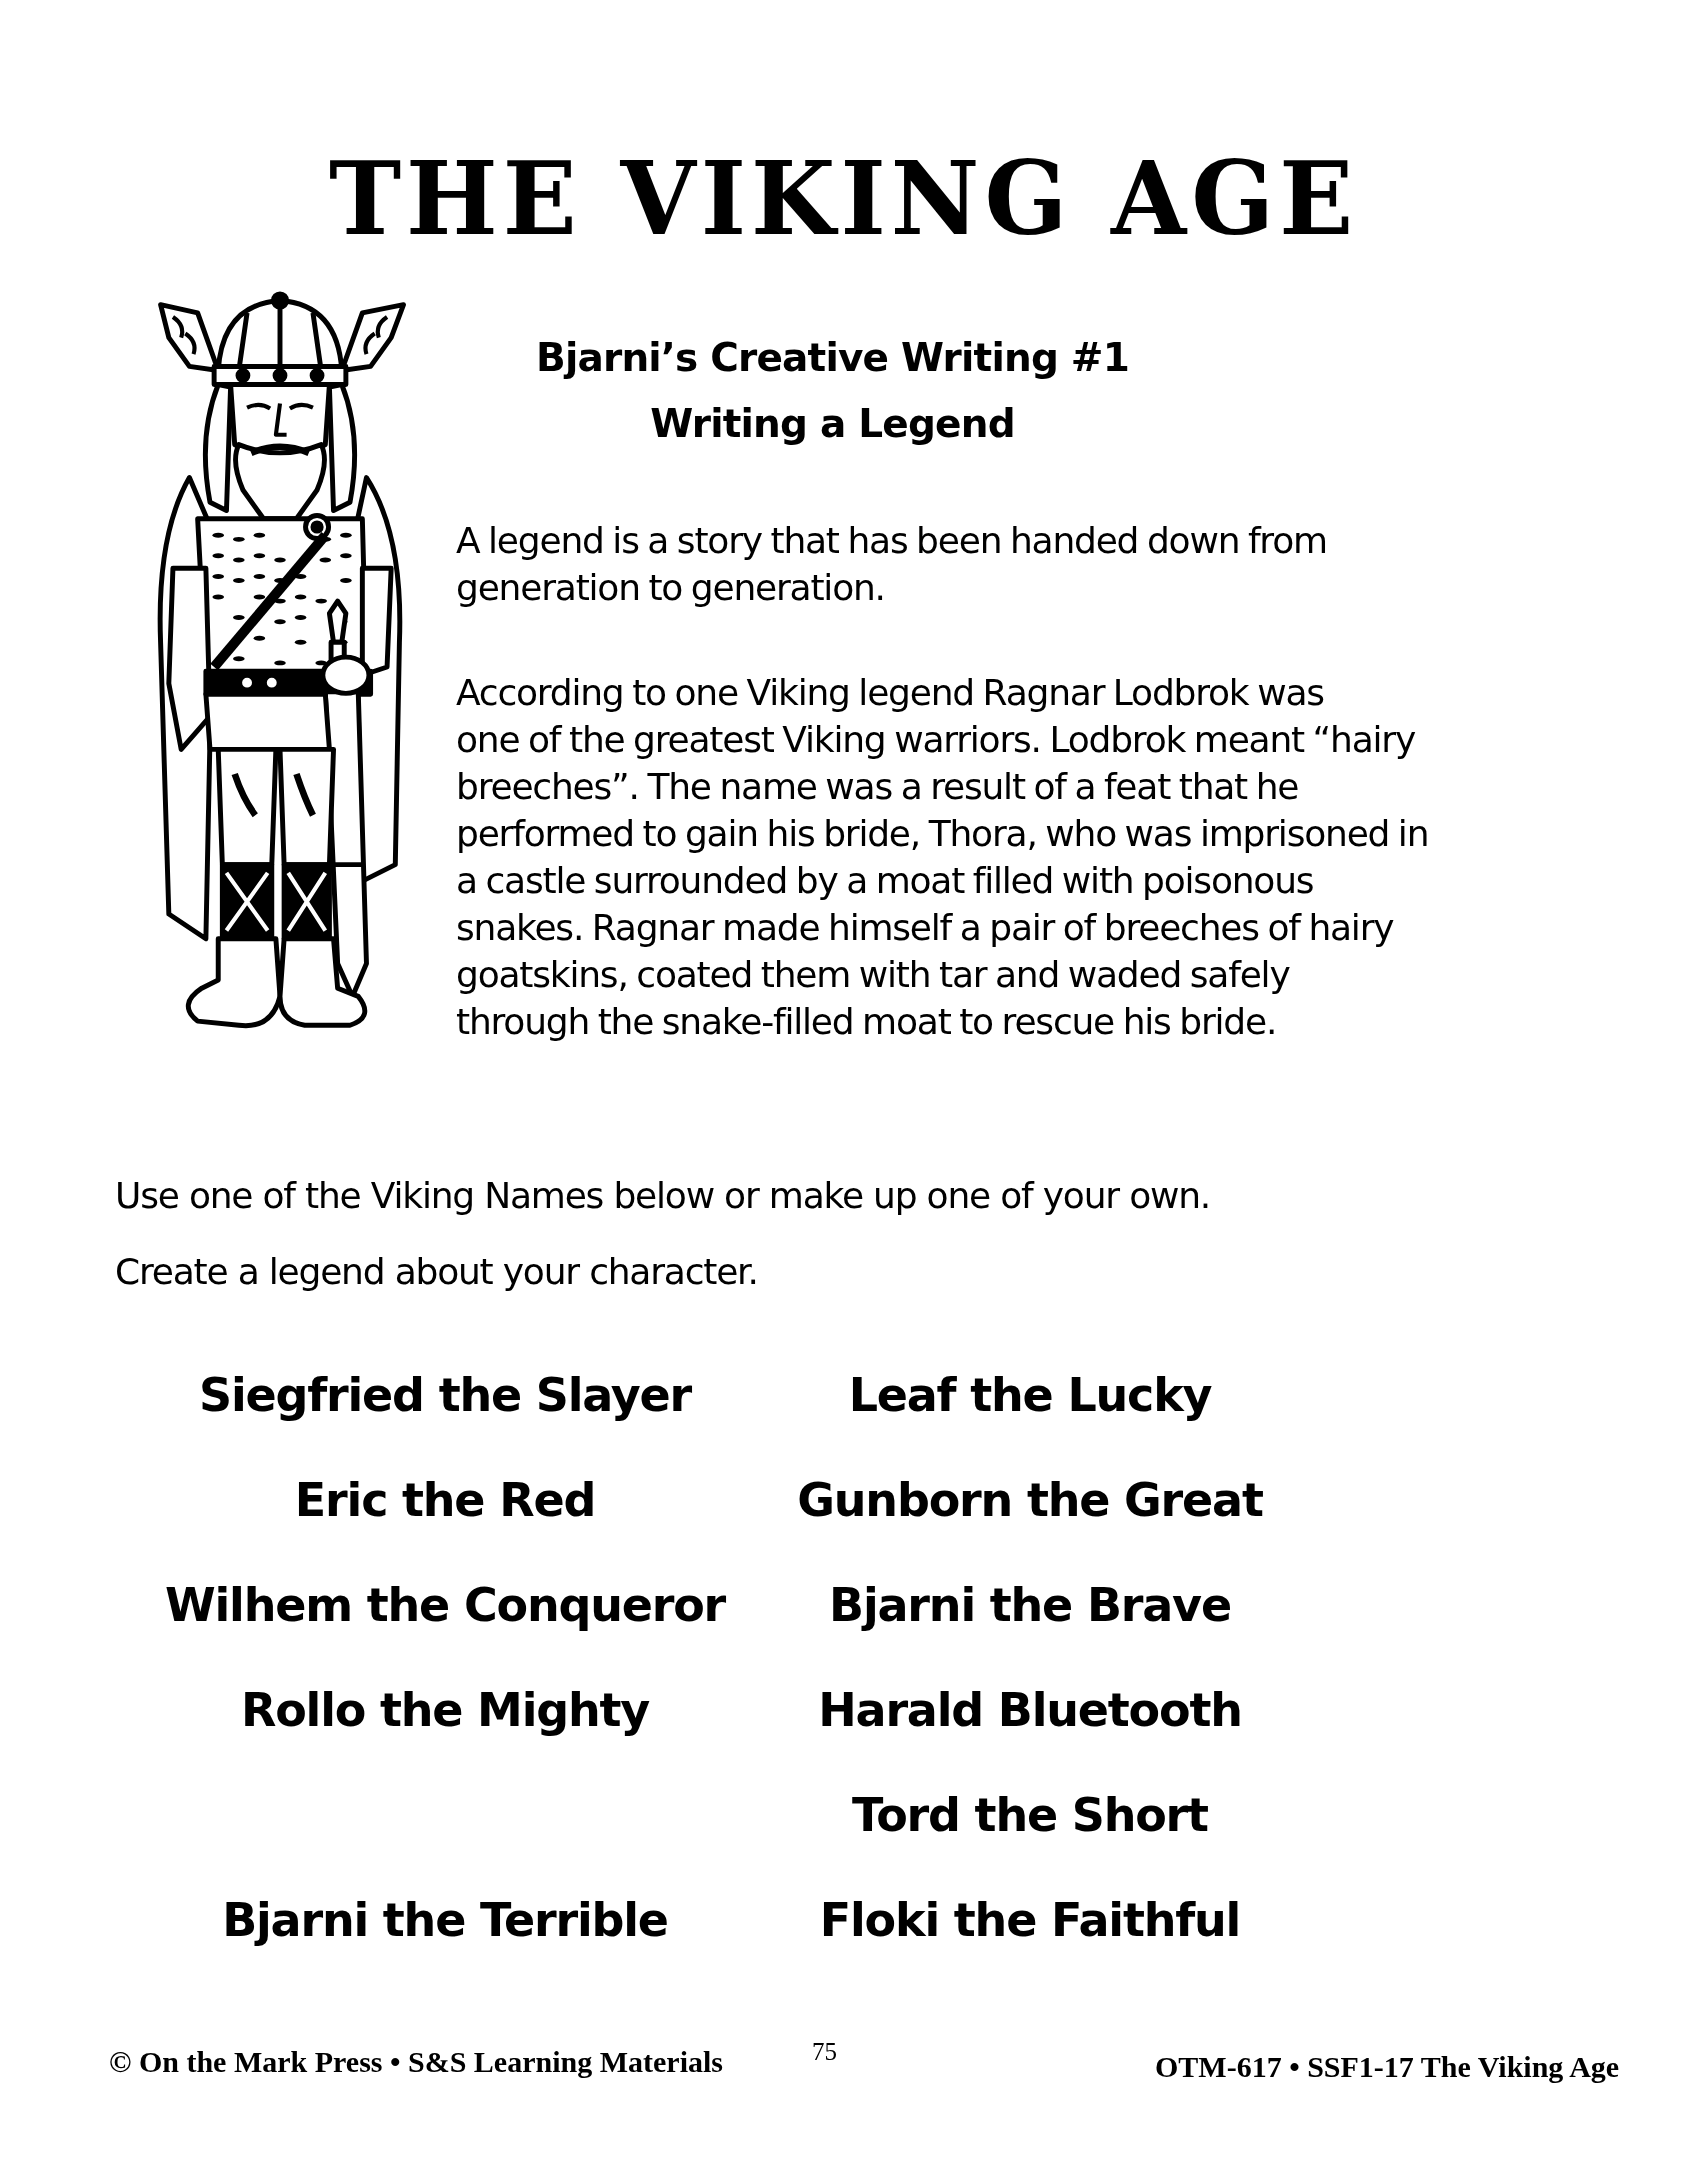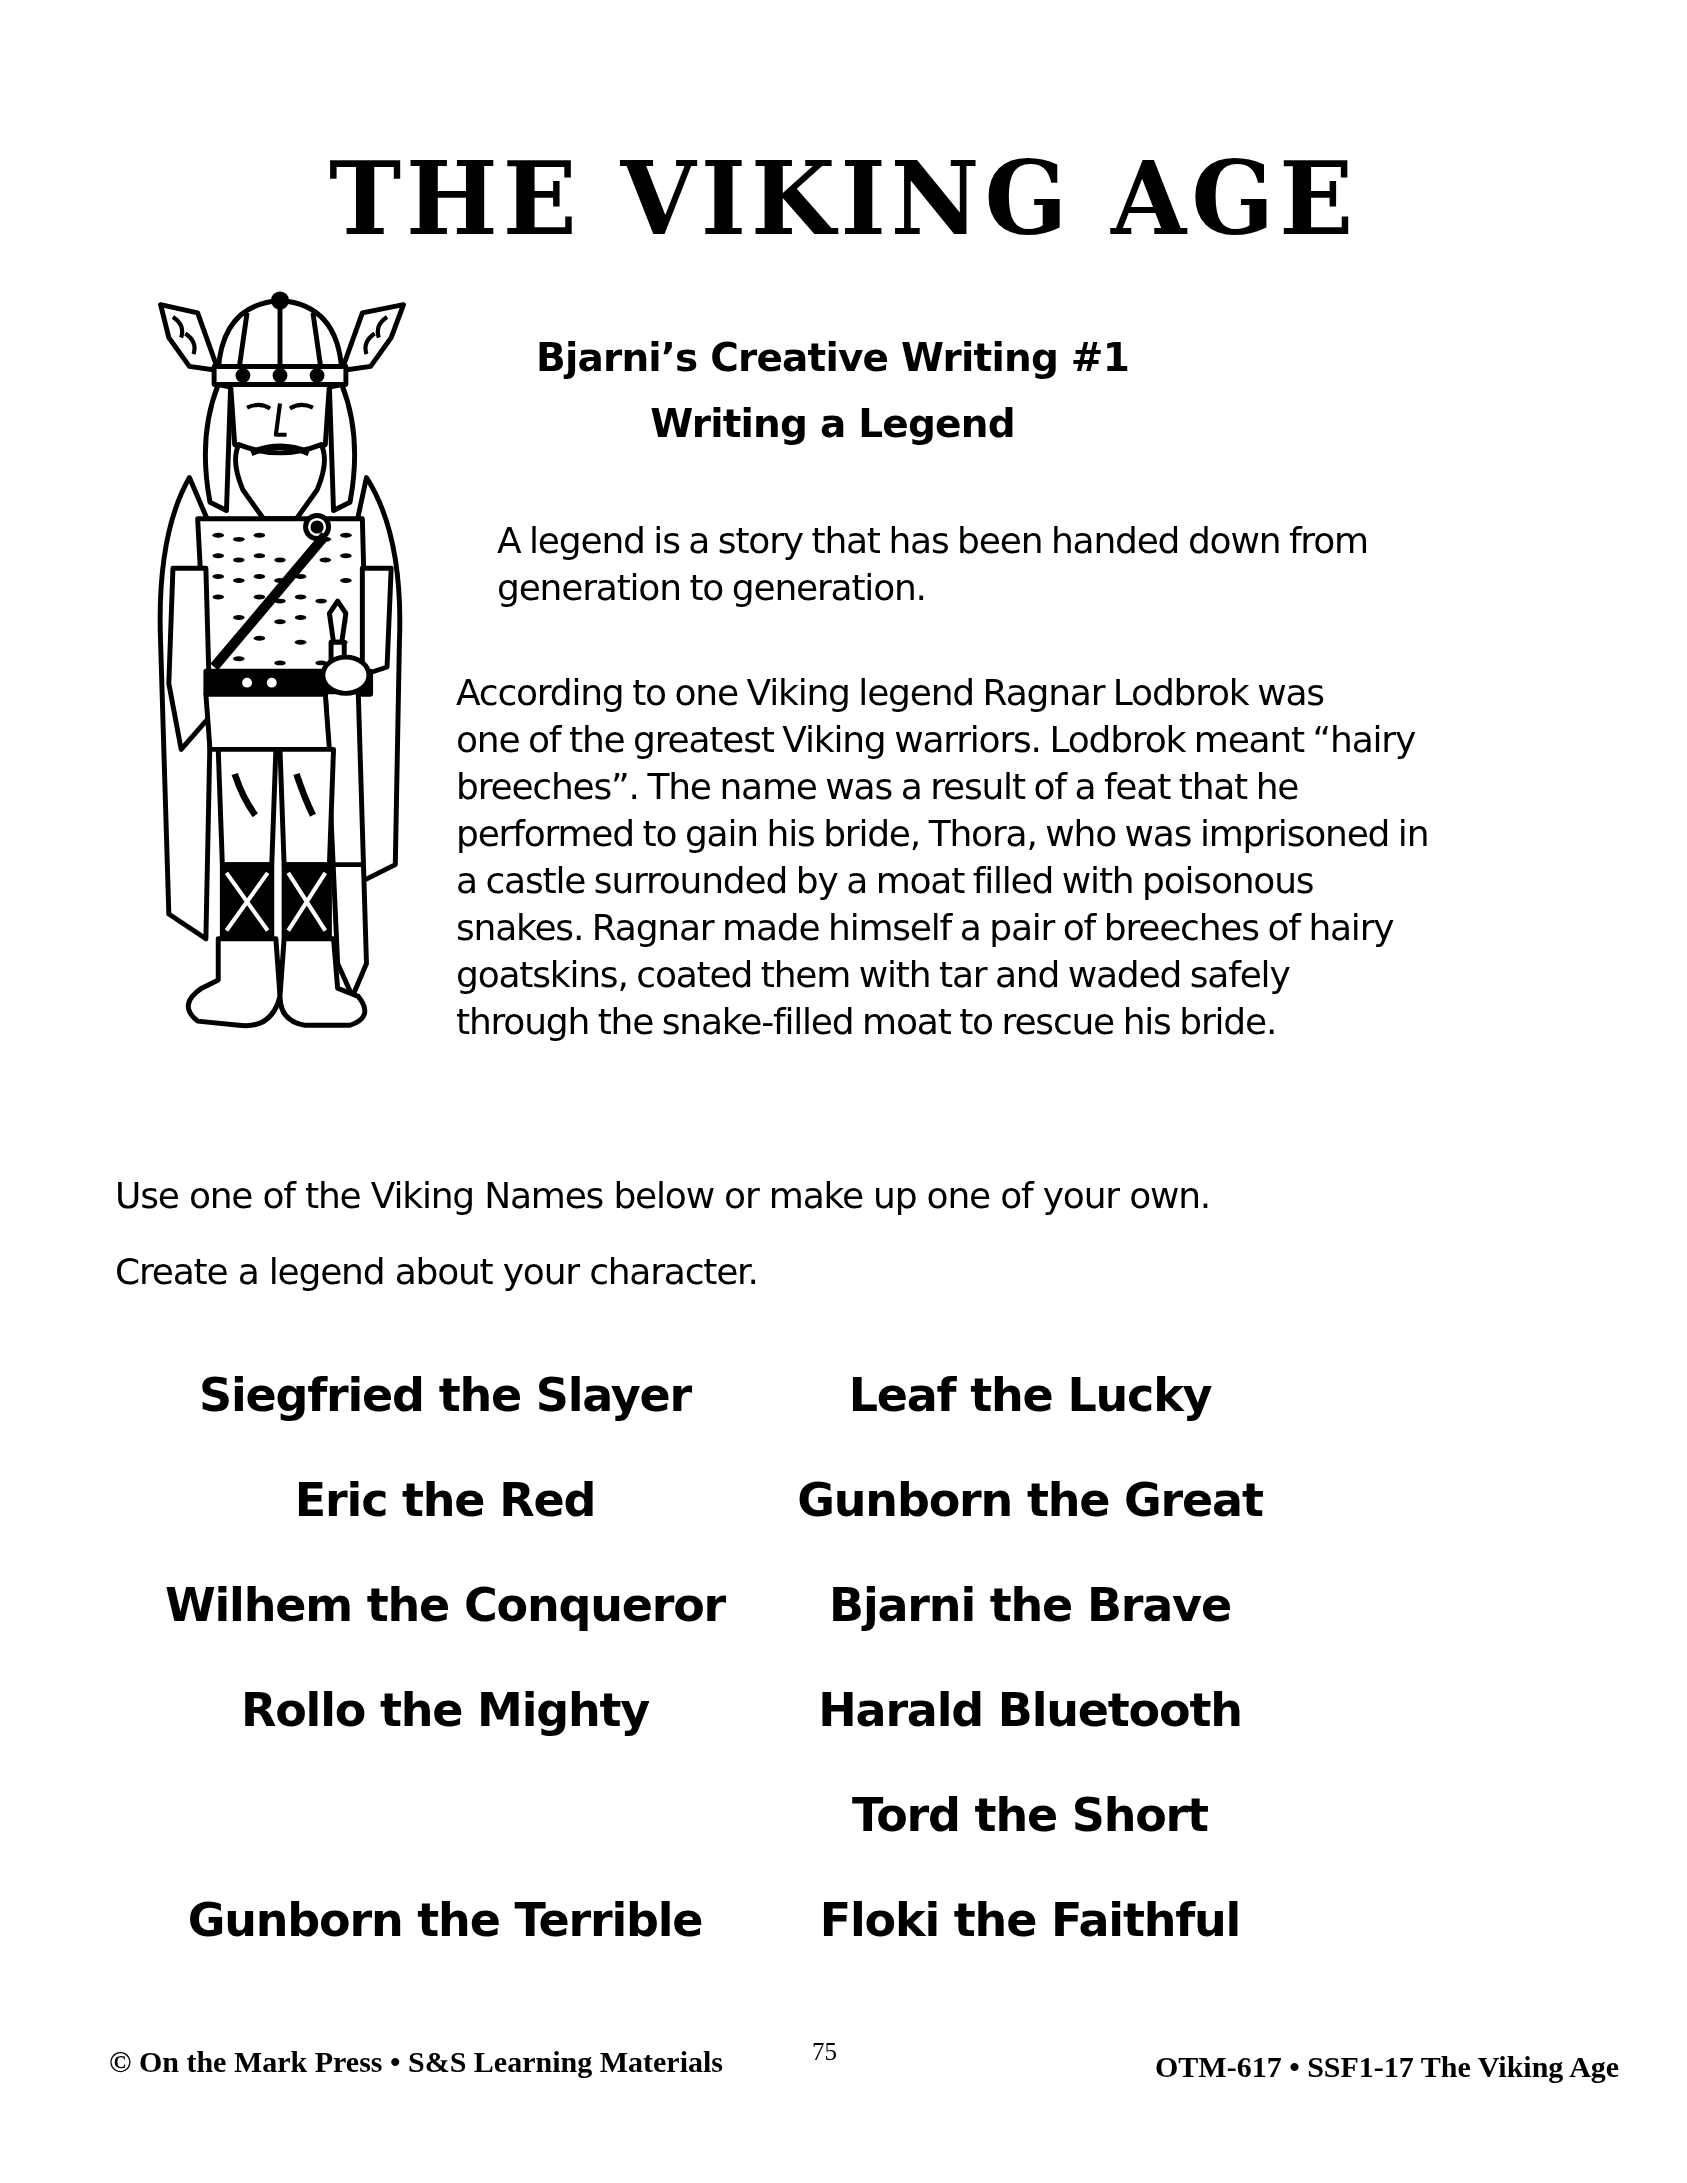--- a/index.html
+++ b/index.html
@@ -48,21 +48,21 @@
     .sub2 { top: 404px; }
     .para {
       position: absolute;
       left: 456px;
       width: 1104px;
       font-size: 36px;
       line-height: 47px;
       letter-spacing: -1.2px;
       word-spacing: -1.6px;
     }
-    .para1 { top: 517px; margin-left: 41px; }
+    .para1 { top: 517px; }
     .para2 { top: 669px; }
     .para .line { display: block; white-space: nowrap; }
     .instr {
       position: absolute;
       left: 115px;
       font-size: 36px;
       line-height: 1;
       letter-spacing: -1.2px;
       white-space: nowrap;
     }
@@ -249,21 +249,21 @@
     <div class="name right">Bjarni the Brave</div>
   </div>
   <div class="name-row">
     <div class="name left">Rollo the Mighty</div>
     <div class="name right">Harald Bluetooth</div>
   </div>
   <div class="name-row">
     <div class="name right">Tord the Short</div>
   </div>
   <div class="name-row">
-    <div class="name left">Gunborn the Terrible</div>
+    <div class="name left">Bjarni the Terrible</div>
     <div class="name right">Floki the Faithful</div>
   </div>
 </div>
 
 <div class="footer footer-left">© On the Mark Press • S&amp;S Learning Materials</div>
 <div class="footer-page">75</div>
 <div class="footer footer-right">OTM-617 • SSF1-17 The Viking Age</div>
 
 
 </body></html>

